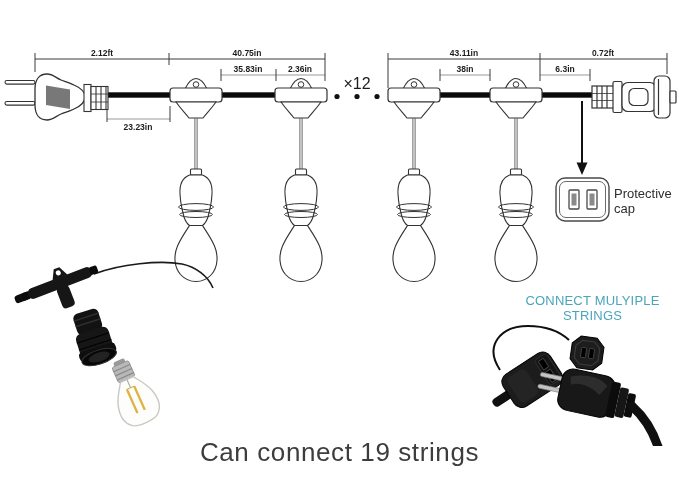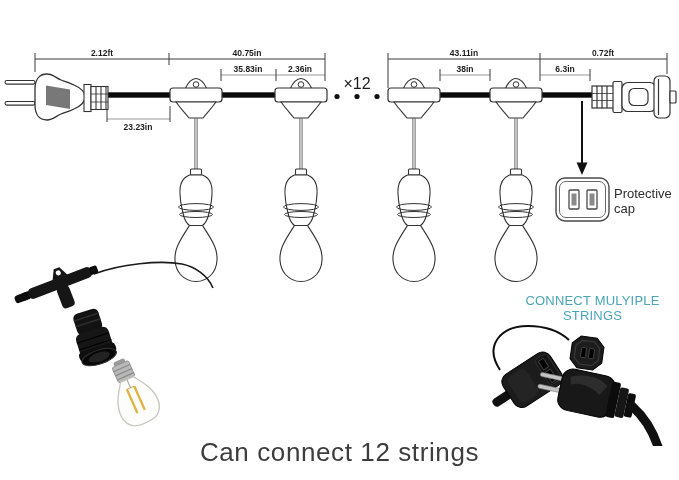--- a/index.html
+++ b/index.html
@@ -211,21 +211,21 @@
       <rect x="66" y="74" width="24" height="4" rx="2" fill="#c4c4c4" stroke="#7d7d7d" stroke-width="0.6"></rect>
       <rect x="88" y="52" width="54" height="42" rx="11" fill="#181818" stroke="#000" stroke-width="1"></rect>
       <path d="M96,60 C110,54 126,54 134,62 L128,72 C116,64 104,64 98,68 Z" fill="#2d2d2d"></path>
       <rect x="138" y="56" width="9" height="36" rx="2" fill="#0c0c0c"></rect>
       <rect x="147" y="60" width="9" height="30" rx="2" fill="#161616"></rect>
       <rect x="156" y="64" width="8" height="24" rx="2" fill="#0c0c0c"></rect>
       <path d="M162,76 C176,84 188,96 197,112" fill="none" stroke="#101010" stroke-width="9" stroke-linecap="round"></path>
     </g>
   </svg>
 
-  <div class="caption">Can connect 12 strings</div>
+  <div class="caption">Can connect 19 strings</div>
 
   <svg style="left:0;top:425px" width="679" height="55" viewBox="0 0 679 55">
     <defs>
       <g id="bdrop">
         <path d="M-4.5,13 L0,7.5 L4.5,13 Z" fill="#ffffff" stroke="#333" stroke-width="0.9"></path>
         <circle cx="0" cy="10.8" r="1" fill="#ffffff" stroke="#333" stroke-width="0.6"></circle>
         <rect x="-6" y="11" width="12" height="5.5" rx="1.5" fill="#ffffff" stroke="#333" stroke-width="0.9"></rect>
         <line x1="0" y1="16.5" x2="0" y2="24" stroke="#333" stroke-width="0.9"></line>
         <rect x="-2.5" y="24" width="5" height="2.8" fill="#ffffff" stroke="#333" stroke-width="0.8"></rect>
         <path d="M-2.5,26.8 C-5.5,28.5 -6,32 -5,34.5 L5,34.5 C6,32 5.5,28.5 2.5,26.8 Z" fill="#ffffff" stroke="#333" stroke-width="0.9"></path>

